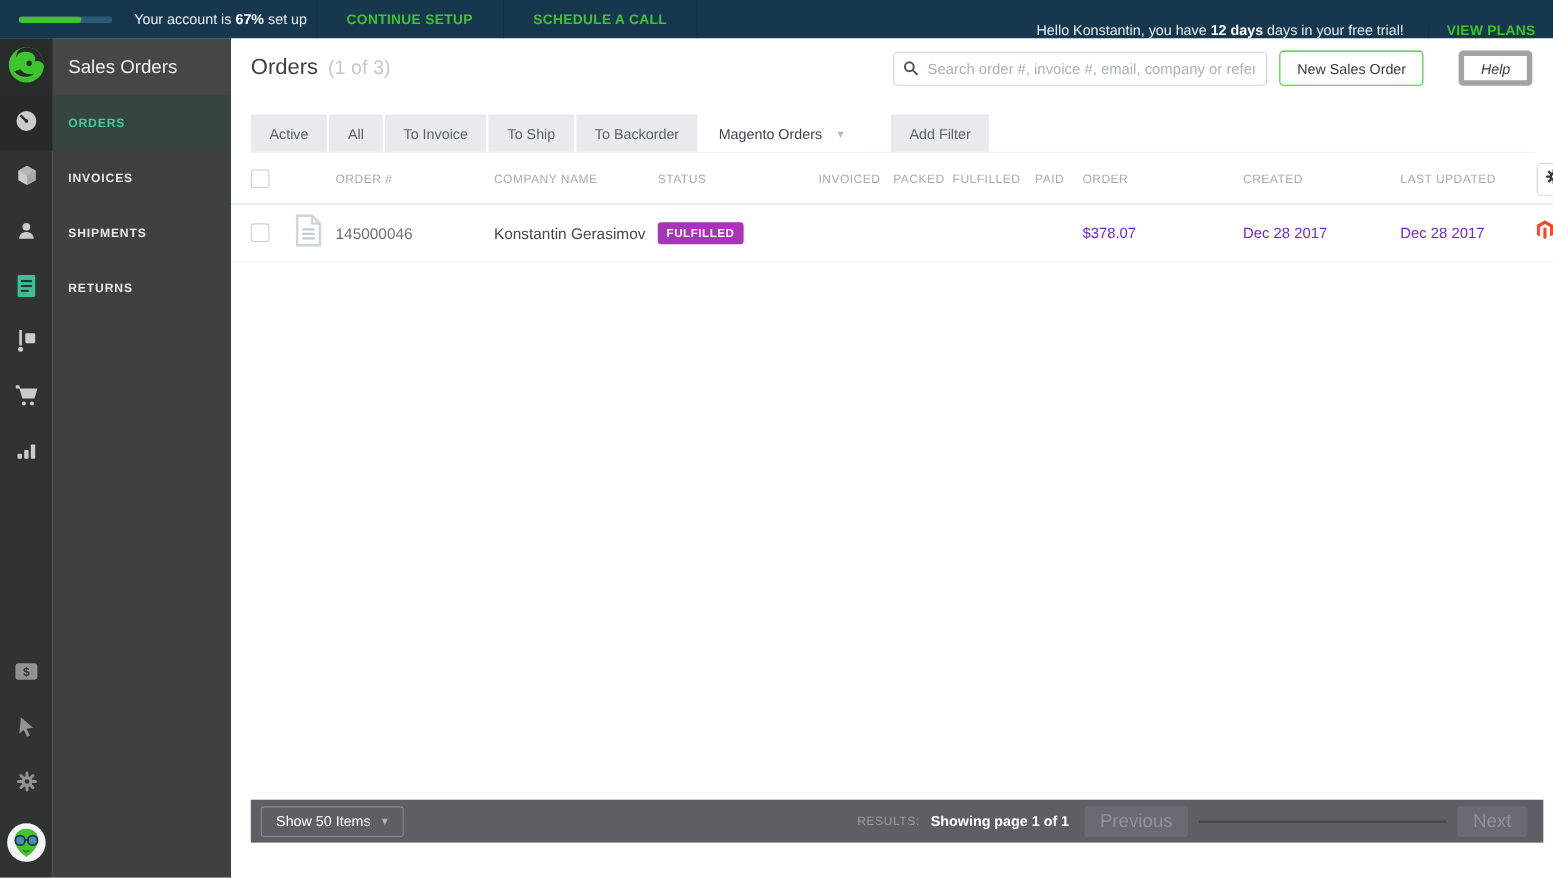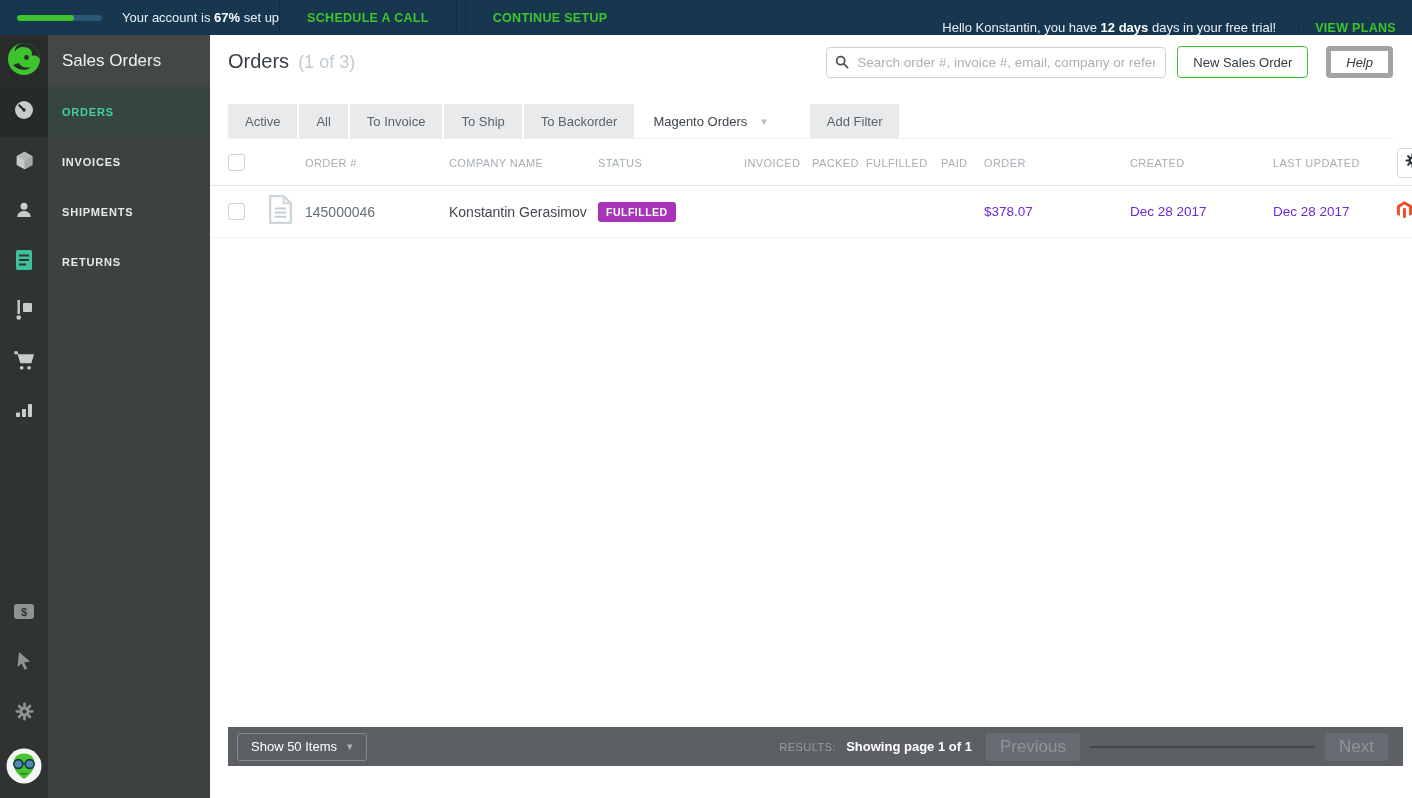--- a/index.html
+++ b/index.html
@@ -49,21 +49,21 @@
   .page-count { font-size:18px; color:#c2c9cf; margin-left:9px; }
   .head-actions { position:absolute; right:19px; top:11px; display:flex; align-items:center; }
   .search-box { position:relative; width:340px; height:31px; margin-right:11px; }
   .search-box input { width:100%; height:100%; border:1px solid #ccd3d8; border-radius:4px;
     padding:0 10px 0 30px; font-size:13.5px; color:#3a4046; outline:none;
     font-family:"Liberation Sans", sans-serif; }
   .search-box input::placeholder { color:#a9b1b7; }
   .search-glyph { position:absolute; left:9px; top:8px; }
   .btn { height:32px; border-radius:4px; background:#fff; font-size:13px; color:#323b42;
     padding:0 15px; cursor:pointer; font-family:"Liberation Sans", sans-serif; }
-  .btn-new { border:1px solid #38c72d; margin-right:18px; }
+  .btn-new { border:1px solid #38c72d; margin-right:32px; }
   .btn-help { border:5px solid #a3a3a3;font-style:italic; }
 
   
   .tabs-row { position:absolute; top:69px; left:18px; right:18px; height:35px;
     display:flex; align-items:stretch; border-bottom:1px solid #f1f2f3; }
   .tab { display:flex; align-items:center; padding:0 17px; background:#e9eaeb; color:#5c646b;
     font-size:13px; margin-right:2px; cursor:pointer; white-space:nowrap; }
   .tab.active { background:#fff; color:#3e454c; }
   .tab .caret { color:#b6bcc1; font-size:11px; margin-left:14px; }
   .tab-addfilter { margin-left:24px; }
@@ -110,22 +110,22 @@
 
 <div class="stage">
 
   <div class="topbar">
     <div class="topbar-left">
       <div class="progress-track">
         <div class="progress-fill" style="width: 67%;"></div>
       </div>
       <div class="account-text"><span>Your account is </span><b>67%</b><span> set up</span></div>
     </div>
+    <div class="topbar-link" style="margin-left:8px">CONTINUE SETUP</div>
     <div class="topbar-link last">SCHEDULE A CALL</div>
-    <div class="topbar-link" style="margin-left:8px">CONTINUE SETUP</div>
     <div class="topbar-right">
       <div class="greeting"><span>Hello Konstantin, you have </span>&nbsp;<b>12 days</b>&nbsp;<span> days in your free trial!</span></div>
       <div class="topbar-link viewplans">VIEW PLANS</div>
     </div>
   </div>
 
   <div class="rail">
     <div class="rail-logo">
       <span>
         <svg width="34" height="34" viewBox="0 0 34 34">

